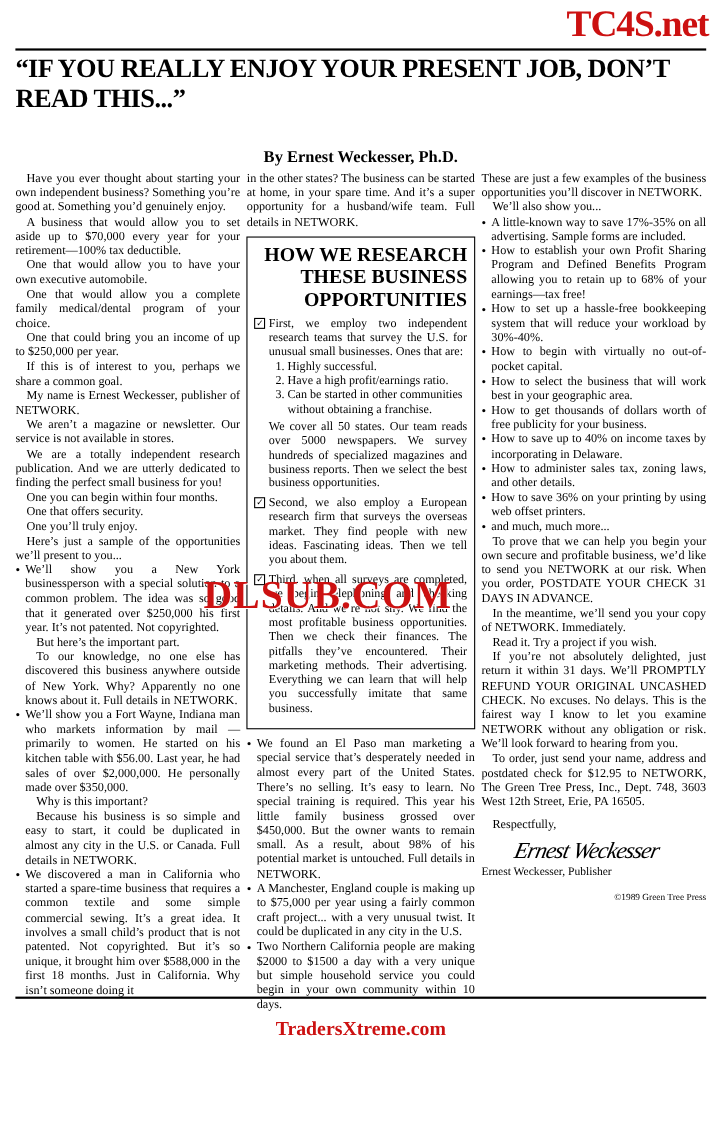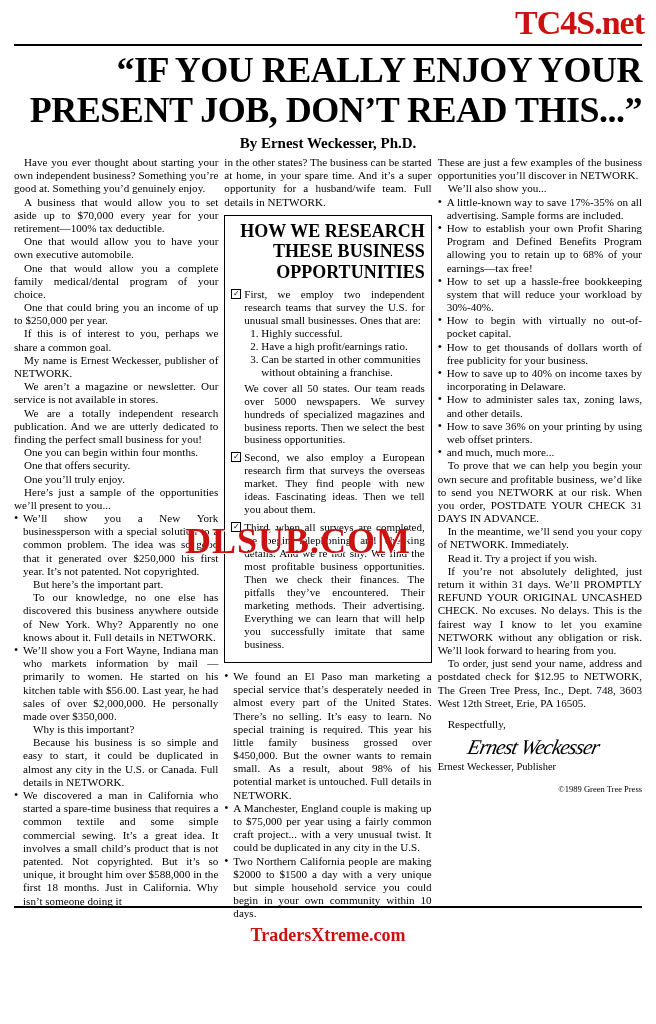--- a/index.html
+++ b/index.html
@@ -8,21 +8,21 @@
 
   
   .wm-top{position:absolute;right:12px;top:4px;font-family:"Liberation Serif",serif;font-weight:bold;font-size:34px;color:#cc1111;letter-spacing:-1px;text-shadow:1px 1px 0 #ffffff;}
   .wm-mid{position:absolute;left:185px;top:520px;font-family:"Liberation Serif",serif;font-weight:bold;font-size:36px;color:#cc1111;letter-spacing:1px;text-shadow:1px 1px 0 #fff;}
   .wm-bottom{position:absolute;left:0;right:0;bottom:6px;text-align:center;font-family:"Liberation Serif",serif;font-weight:bold;font-size:18px;color:#cc1111;}
 
   
   .rule-top{position:absolute;left:14px;right:14px;top:44px;border-top:2px solid #000;}
   .rule-bottom{position:absolute;left:14px;right:14px;bottom:44px;border-top:2px solid #000;}
 
-  .headline{position:absolute;left:14px;right:14px;top:50px;text-align:right;font-family:"Liberation Serif",serif;font-weight:bold;font-size:36px;line-height:1.12;letter-spacing:-0.5px;}
+  .headline{position:absolute;left:14px;right:14px;top:50px;text-align:left;font-family:"Liberation Serif",serif;font-weight:bold;font-size:24px;line-height:1.12;letter-spacing:-0.5px;}
   .byline{position:absolute;left:14px;right:14px;top:135px;text-align:center;font-family:"Liberation Serif",serif;font-weight:bold;font-size:15px;}
 
   .cols{position:absolute;left:14px;top:156px;width:628px;height:810px;display:flex;gap:0;}
   .col{width:205px;padding-right:6px;font-size:11.1px;line-height:1.19;text-align:justify;}
   .col.c2{width:208px;}
   .col.c3{width:205px;padding-right:0;}
   .col p{margin:0 0 0 0;text-indent:10px;}
   .col p.noind{text-indent:0;}
 
   ul.bul{list-style:none;margin:0;padding:0;}
@@ -144,20 +144,23 @@
         <li>
             <p class="noind">How to establish your own Profit Sharing Program and Defined Benefits Program allowing you to retain up to 68% of your earnings—tax free!</p>
           </li>
         <li>
             <p class="noind">How to set up a hassle-free bookkeeping system that will reduce your workload by 30%-40%.</p>
           </li>
         <li>
             <p class="noind">How to begin with virtually no out-of-pocket capital.</p>
           </li>
         <li>
+            <p class="noind">How to select the business that will work best in your geographic area.</p>
+          </li>
+        <li>
             <p class="noind">How to get thousands of dollars worth of free publicity for your business.</p>
           </li>
         <li>
             <p class="noind">How to save up to 40% on income taxes by incorporating in Delaware.</p>
           </li>
         <li>
             <p class="noind">How to administer sales tax, zoning laws, and other details.</p>
           </li>
         <li>
             <p class="noind">How to save 36% on your printing by using web offset printers.</p>

